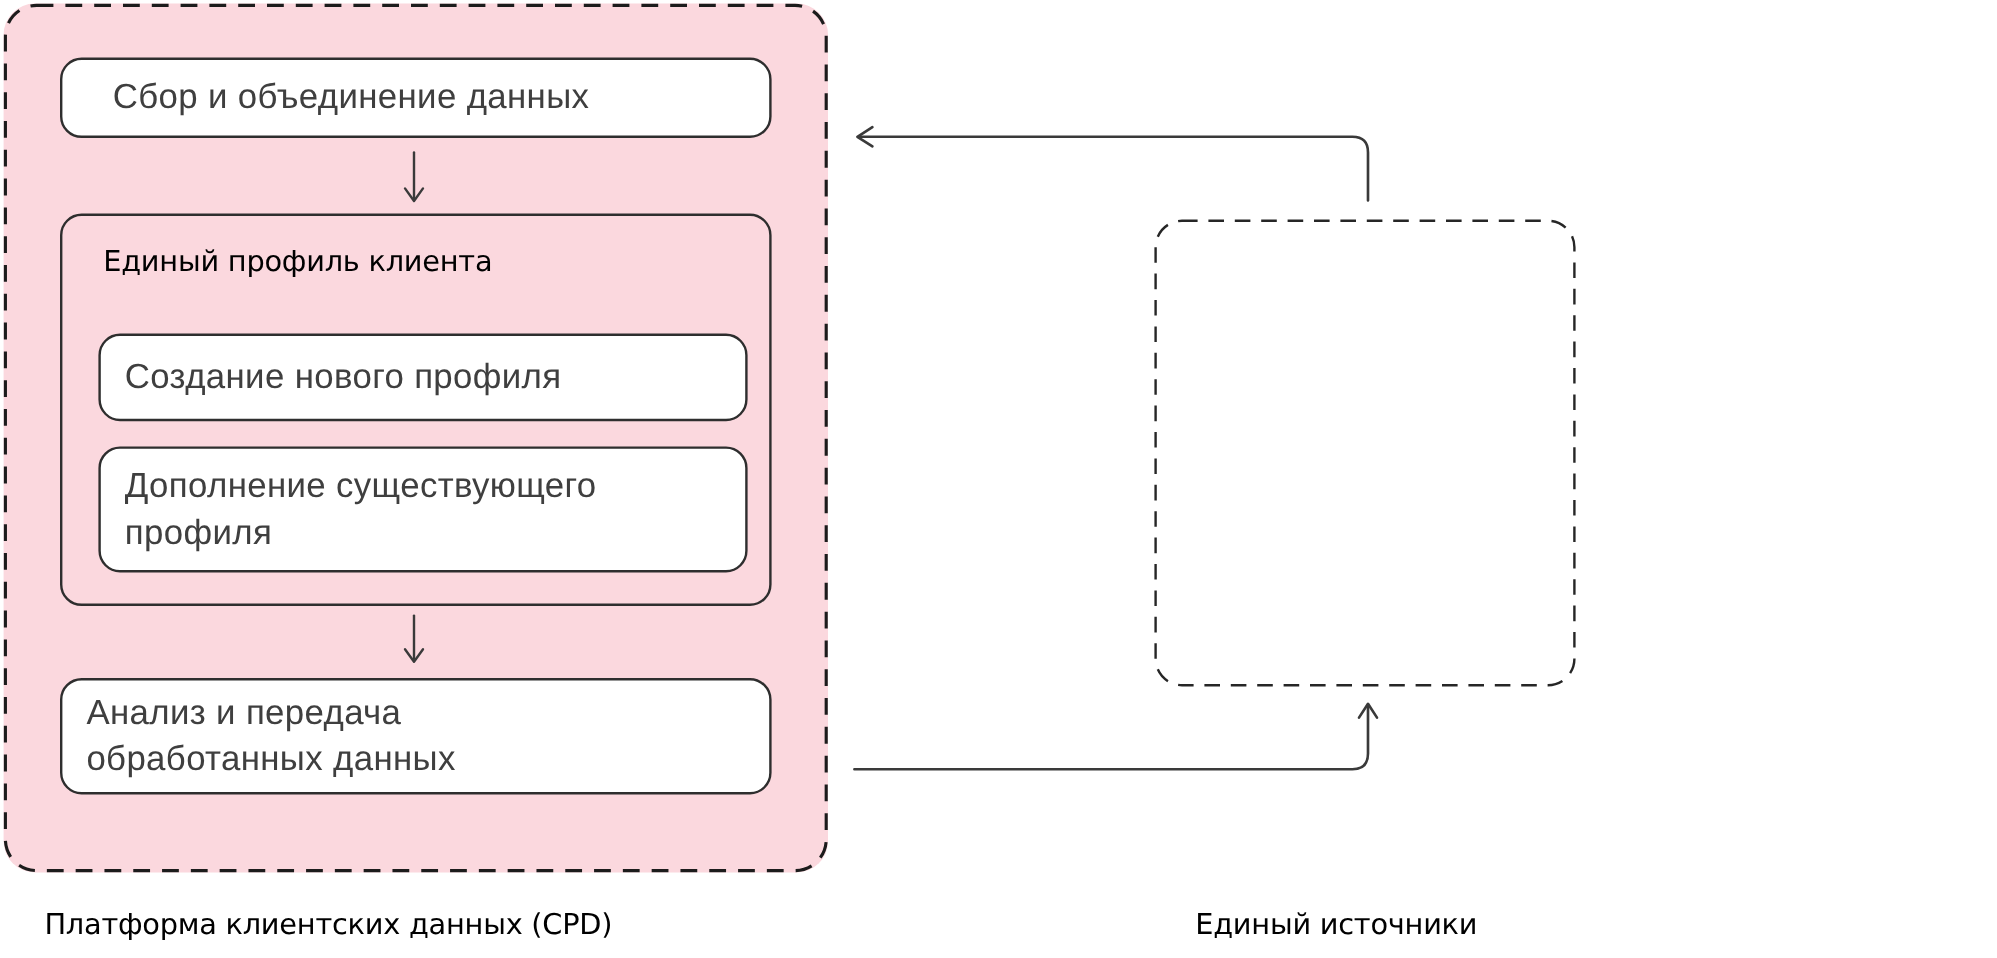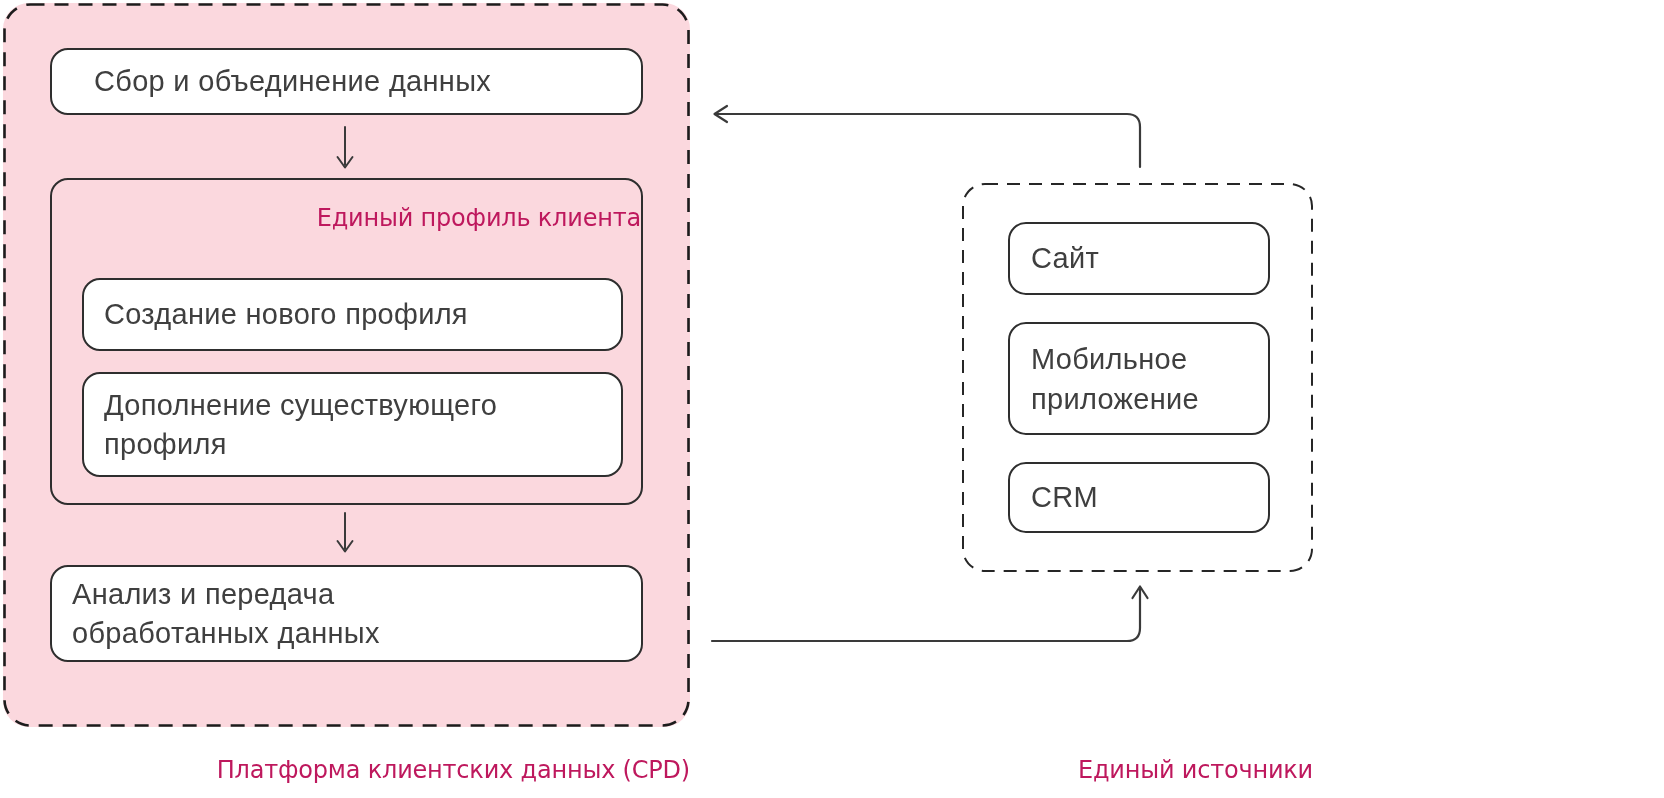--- a/index.html
+++ b/index.html
@@ -33,22 +33,22 @@
   
   .box-b{left:30px;top:98px;width:541px;height:73px;}
   .box-c{left:30px;top:192px;width:541px;height:105px;}
   
   .box-e{left:46px;top:39px;width:262px;height:73px;}
   .box-f{left:46px;top:139px;width:262px;height:113px;line-height:40px;}
   .box-g{left:46px;top:279px;width:262px;height:71px;}
   .ext-container .node .lbl{padding-left:21px;}
   
   .hand{
-    font-family:"DejaVu Sans", sans-serif;color:#be185d;font-size:24px;
-    text-align:right;letter-spacing:-0.2px;
+    font-family:"DejaVu Sans", sans-serif;color:#000000;font-size:24px;
+    text-align:left;letter-spacing:-0.2px;margin-left:34px;
   }
   .profile-title{position:absolute;left:0;top:24px;width:100%;}
   .caption{position:absolute;height:34px;}
   .caption-left{left:3px;top:756px;width:687px;}
   .caption-right{left:962px;top:756px;width:351px;}
   
   .overlay{position:absolute;left:0;top:0;width:1664px;height:798px;pointer-events:none;}
 </style>
 </head>
 <body>
@@ -70,32 +70,20 @@
 профиля</span>
       </div>
     </div>
 
     <div class="node box-d">
       <span class="lbl">Анализ и передача
 обработанных данных</span>
     </div>
   </section>
 
-  <section class="ext-container">
-    <div class="node box-e">
-      <span class="lbl">Сайт</span>
-    </div>
-    <div class="node box-f">
-      <span class="lbl">Мобильное
-приложение</span>
-    </div>
-    <div class="node box-g">
-      <span class="lbl">CRM</span>
-    </div>
-  </section>
 
   <div class="hand caption caption-left">Платформа клиентских данных (CPD)</div>
   <div class="hand caption caption-right">Единый источники</div>
 
   <svg class="overlay" viewBox="0 0 1664 798" xmlns="http://www.w3.org/2000/svg">
 
     <rect x="4.5" y="4.5" width="684" height="721" rx="26" fill="none" stroke="#1c1c1c" stroke-width="2.6" stroke-dasharray="14 10"></rect>
     <rect x="963" y="184" width="349" height="387" rx="22" fill="none" stroke="#262626" stroke-width="2" stroke-dasharray="13 9"></rect>
 
     <g stroke="#3a3a3a" stroke-width="2" fill="none" stroke-linecap="round" stroke-linejoin="round">

